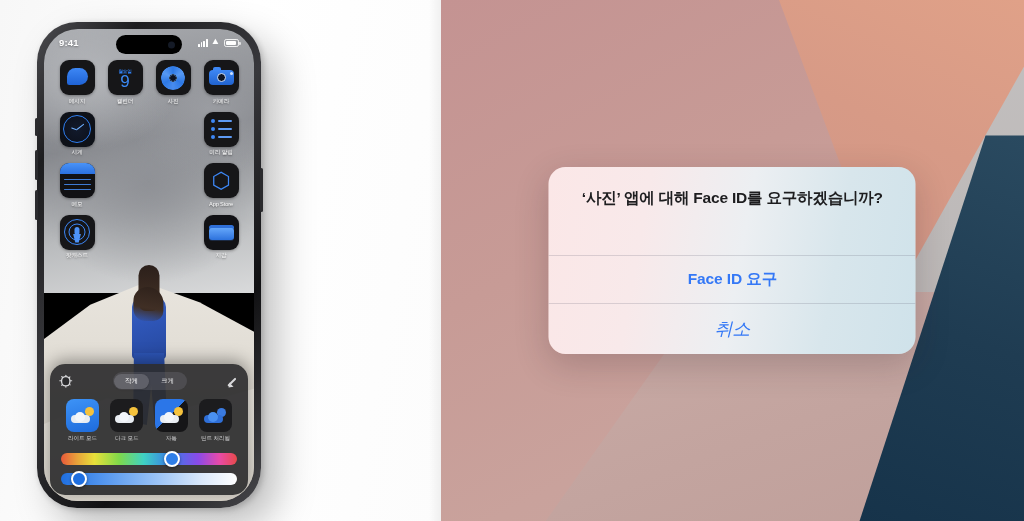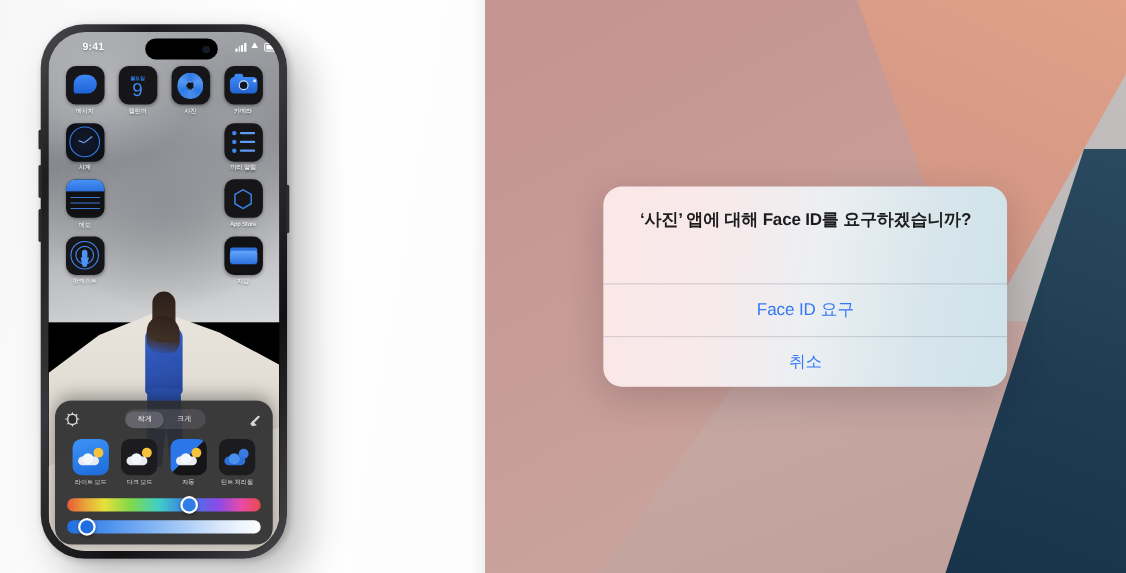--- a/index.html
+++ b/index.html
@@ -75,21 +75,21 @@
             transform:translateX(-50%);
             background:linear-gradient(160deg,#3a63c4 0%,#2f56b8 40%,#26489e 100%);
             border-radius:10px 10px 4px 4px; z-index:2;}
   .p-legs{ position:absolute; left:50%; top:88px; width:36px; height:72px;
             transform:translateX(-50%);
             background:linear-gradient(175deg,#2d55b6 0%,#294ea8 55%,#213f8c 100%);
             clip-path:polygon(8% 0%, 92% 0%, 100% 96%, 66% 100%, 56% 46%, 44% 100%, 6% 96%);
             z-index:2;}
 
   
-  .status{ position:absolute; left:16px; top:0; width:100%; height:27px;
+  .status{ position:absolute; left:0; top:0; width:100%; height:27px;
            display:flex; align-items:center; padding:0 15px; z-index:12;gap:42px; }
   .st-time{ font-size:9.5px; font-weight:bold; color:#fff; letter-spacing:.2px;
             text-shadow:0 1px 2px rgba(0,0,0,.35); }
   .island{ position:absolute; left:50%; top:6px; transform:translateX(-50%);
            width:66px; height:19px; background:#000; border-radius:11px; }
   .island:after{ content:""; position:absolute; right:7px; top:50%;
                  transform:translateY(-50%); width:7px; height:7px;
                  border-radius:50%; background:#141a26; }
   .st-right{ margin-left:auto; display:flex; align-items:center; gap:3px; }
   .sig{ display:flex; align-items:flex-end; gap:1px; height:8px; }
@@ -294,22 +294,22 @@
       #d8e6ec 76%,#cfe2ea 100%);
     box-shadow:0 10px 34px rgba(40,20,30,.20); }
   .alert-body{ padding:21px 22px 19px; text-align:center; }
   .alert-title{ font-size:15.5px; font-weight:bold; color:#1d1d1f;
     line-height:1.35; letter-spacing:-.2px; }
   .alert-msg{ margin-top:9px; font-size:12.6px; color:#232326;
     line-height:1.48; letter-spacing:-.1px; }
   .alert-btn{ padding:13px 8px; text-align:center; font-size:15.5px;
     color:#3478f6; letter-spacing:-.1px;
     border-top:1px solid rgba(90,90,110,.20); }
-  .alert-btn.primary{ font-weight:normal;margin-top:28px; }
-  .alert-btn.cancel{ font-size:15px; }
+  .alert-btn.primary{ font-weight:bold;margin-top:28px; }
+  .alert-btn.cancel{ font-size:18px;font-style:italic; }
 </style>
 </head>
 <body>
 
 <div id="root">
 
   <div class="left-panel">
     <div class="phone">
       <span class="side-btn btn-silent"></span>
       <span class="side-btn btn-vup"></span>

